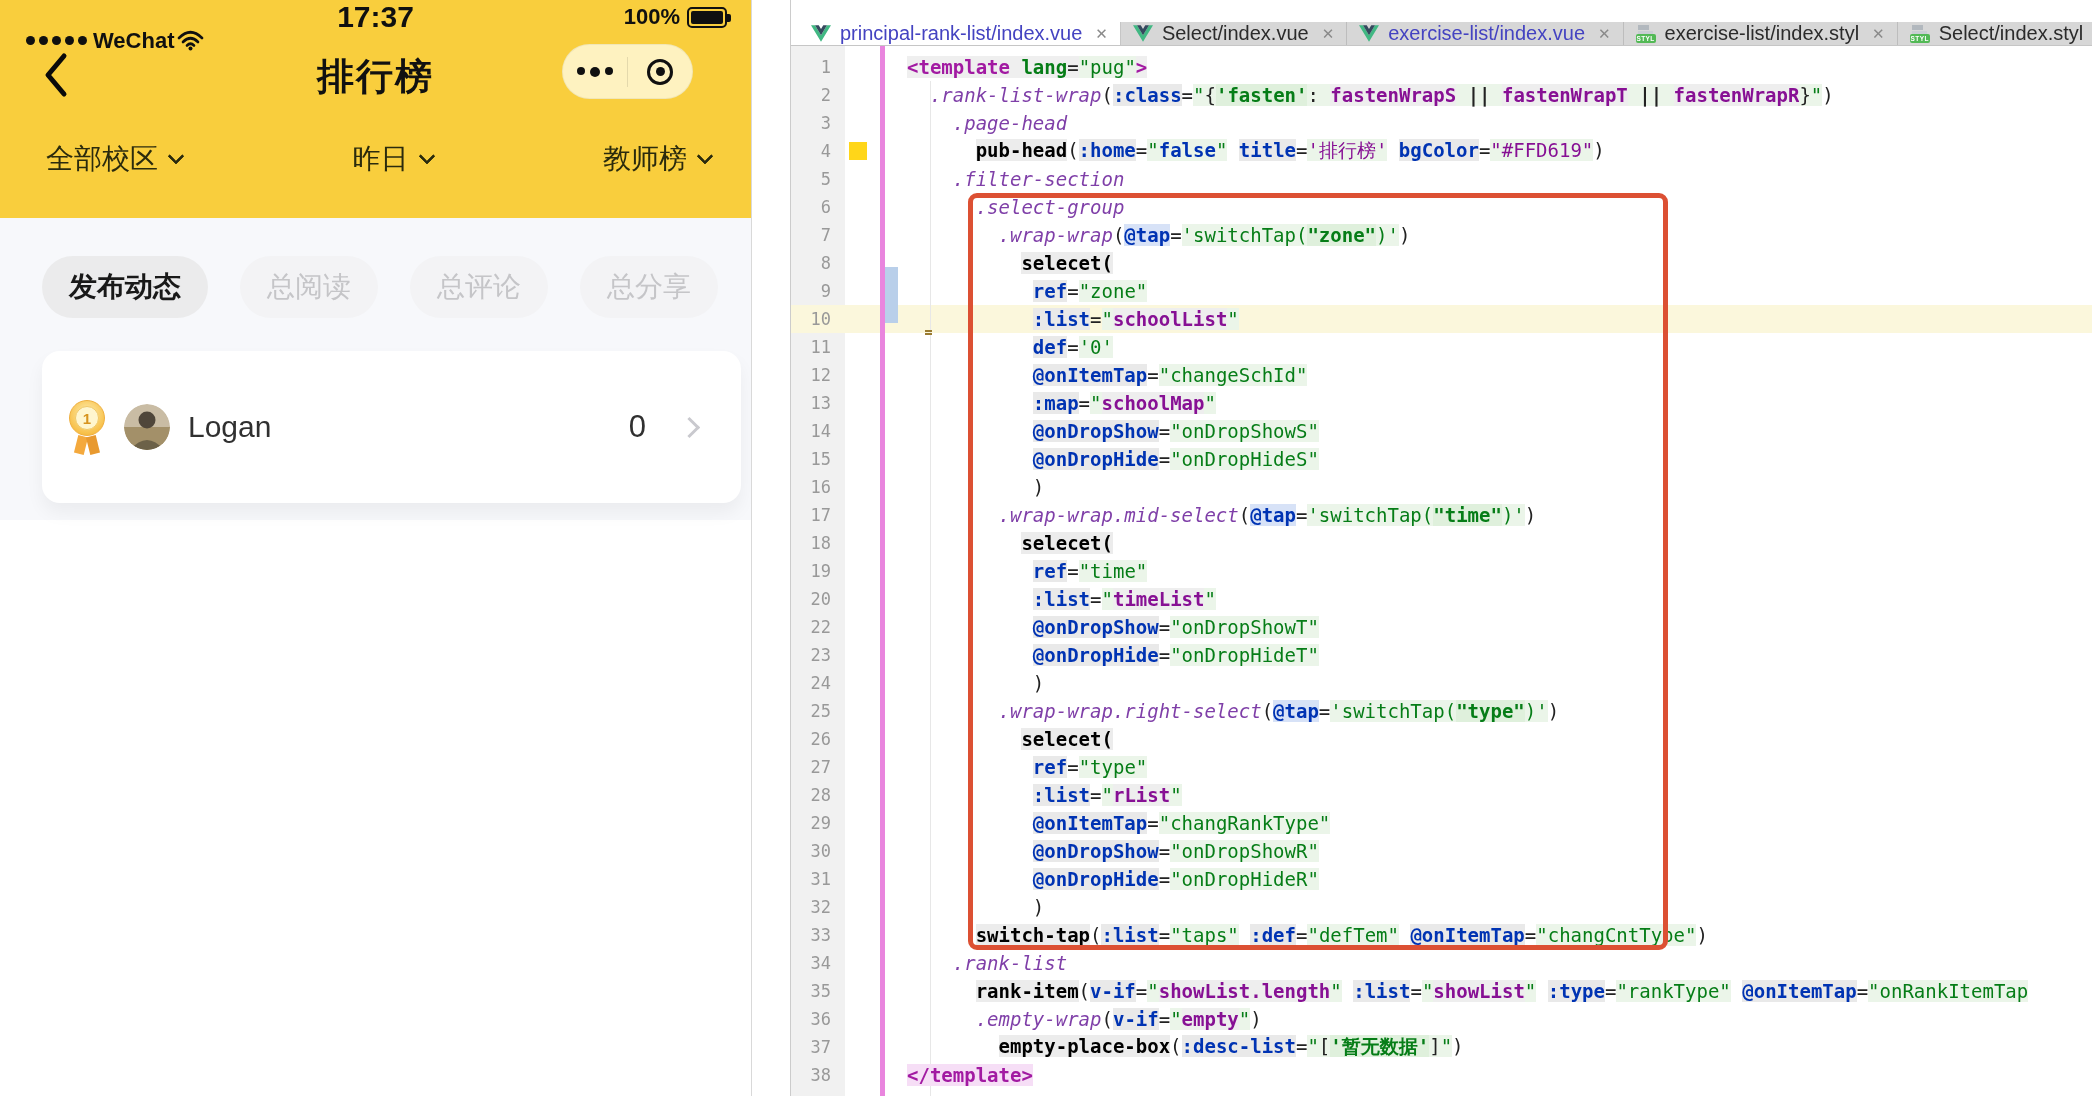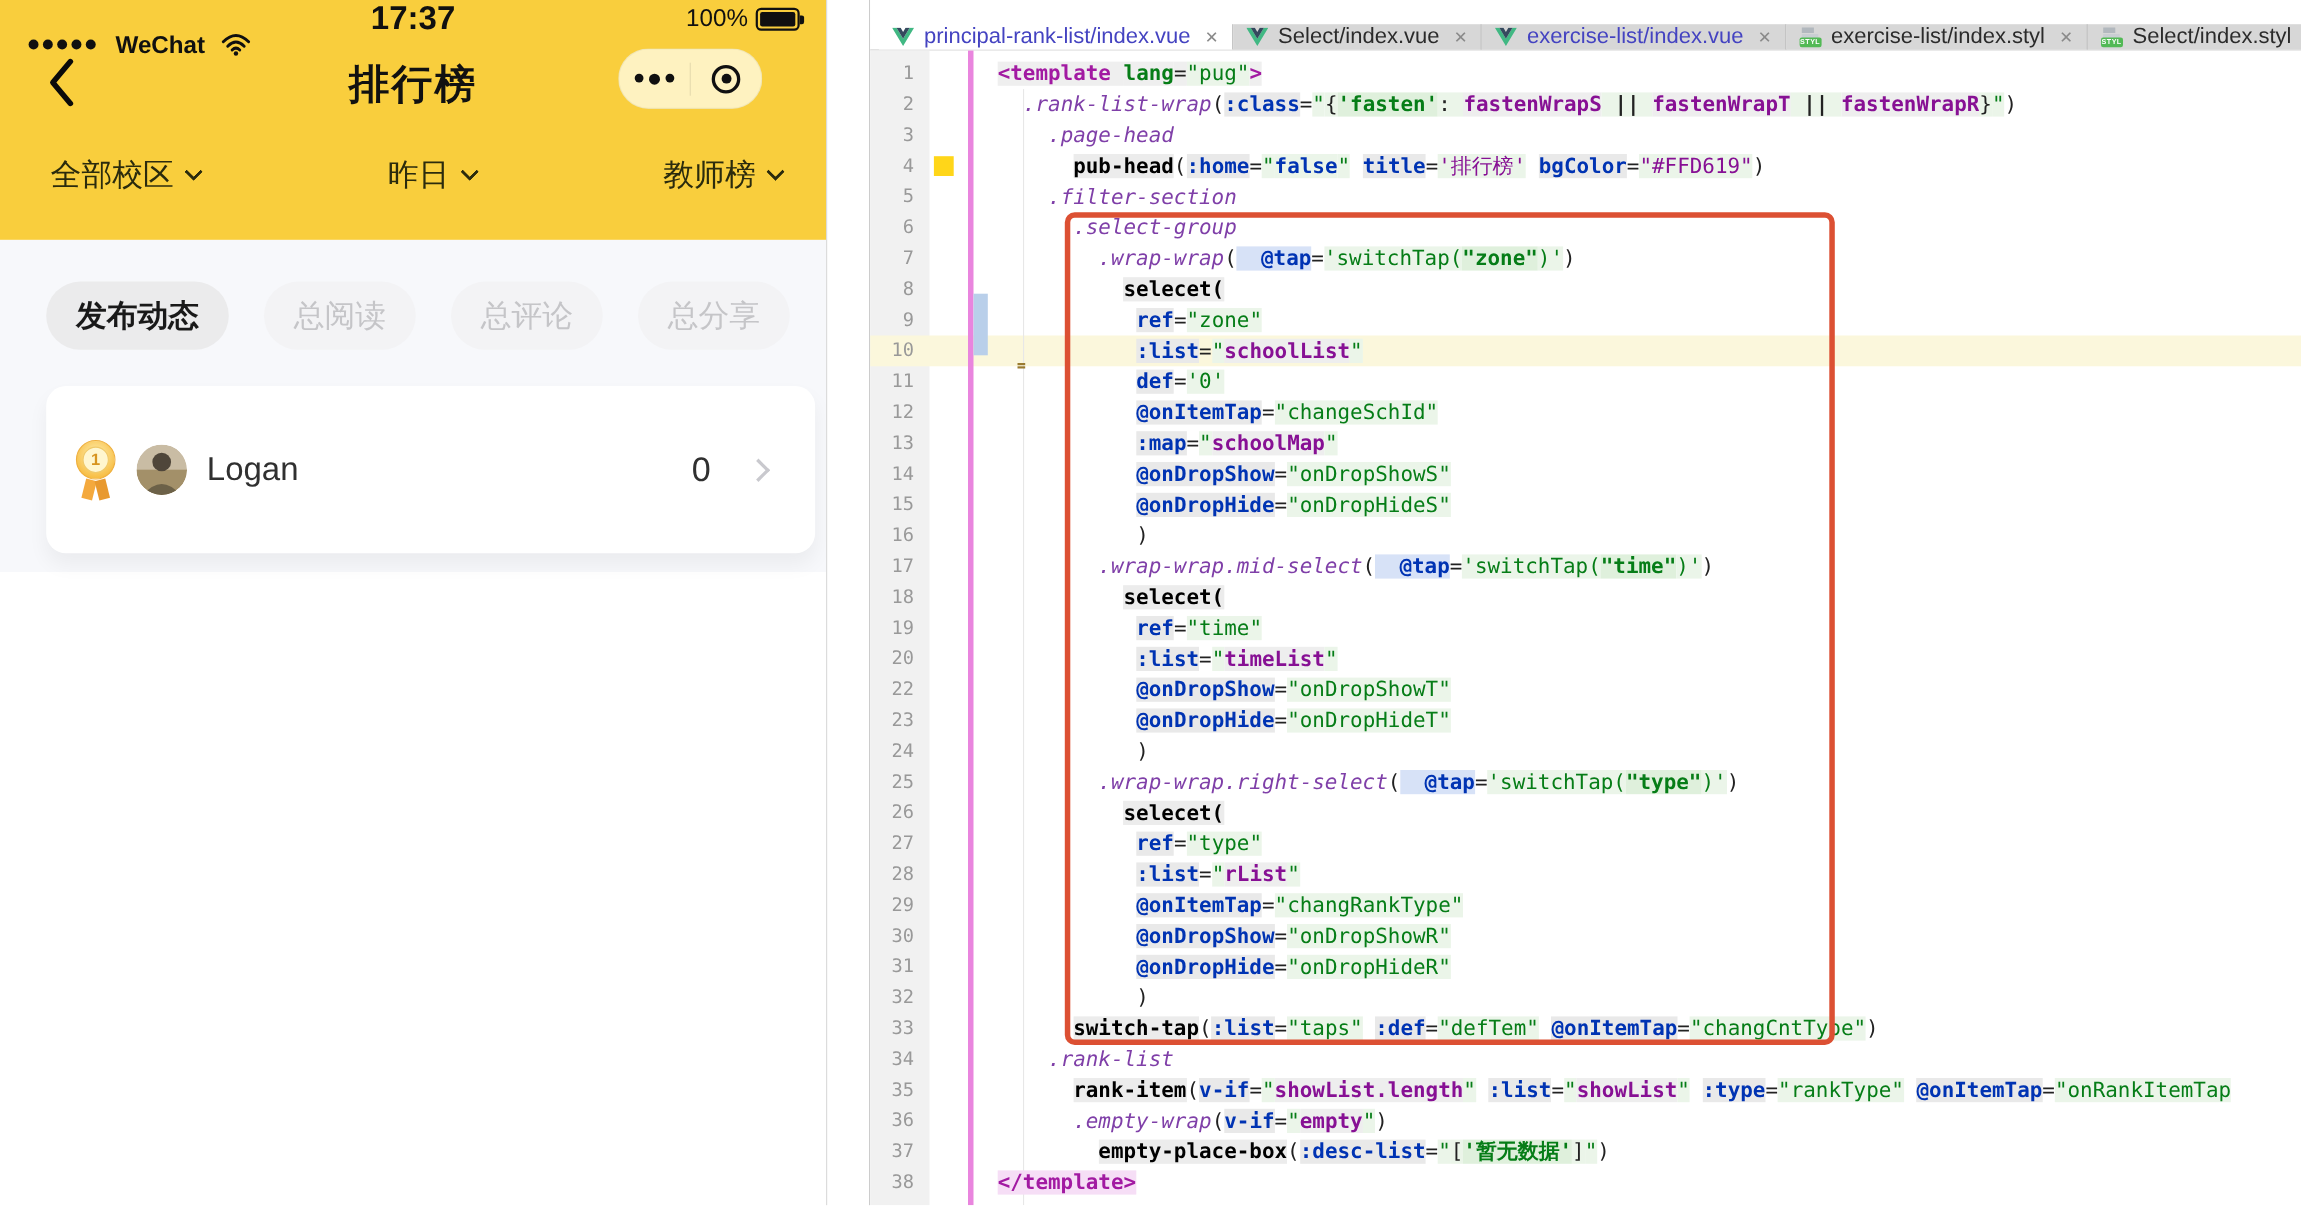--- a/index.html
+++ b/index.html
@@ -6,26 +6,26 @@
   html,body { width:2092px; height:1096px; overflow:hidden; background:#fff;
     font-family:"Liberation Sans", sans-serif; }
   .screen { position:relative; width:2092px; height:1096px; overflow:hidden; background:#fff; }
 
   
   .phone { position:absolute; left:0; top:0; width:752px; height:1096px; background:#fff;
     border-right:1px solid #d9d9d9; overflow:hidden; }
   .yellow { background:#F9CE3D; height:218px; position:relative; }
 
   .status-bar { height:30px; display:flex; align-items:center; padding:4px 24px 0 26px; }
-  .sb-left { display:flex; align-items:center; gap:14px;margin-top:47px; }
+  .sb-left { display:flex; align-items:center; gap:2px;margin-top:47px; }
   .dots { display:flex; gap:4px; align-items:center; }
   .dots i { width:9px; height:9px; border-radius:50%; background:#101010; display:inline-block; }
   .carrier { font-size:22px; font-weight:700; color:#101010; margin-left:4px; }
   .sb-time { position:absolute; left:0; right:0; text-align:center; font-size:30px; font-weight:700; color:#101010; }
-  .sb-right { margin-left:auto; display:flex; align-items:center; gap:7px; font-size:22px; font-weight:400; color:#101010; z-index:2;}
+  .sb-right { margin-left:auto; display:flex; align-items:center; gap:7px; font-size:22px; font-weight:700; color:#101010; z-index:2;}
   .battery { position:relative; width:40px; height:21px; border:2px solid #101010; border-radius:5px; display:inline-block; }
   .battery i { position:absolute; left:2px; top:2px; right:2px; bottom:2px; background:#101010; border-radius:2px; }
   .battery::after { content:""; position:absolute; right:-6px; top:5px; width:4px; height:8px; background:#101010; border-radius:0 2px 2px 0; }
 
   .nav-row { position:relative; height:92px; }
   .back-btn { position:absolute; left:40px; top:20px; width:34px; height:50px; cursor:pointer; }
   .nav-title { position:absolute; left:0; right:0; top:22px; text-align:center; font-size:37px; font-weight:600; color:#111; letter-spacing:2px;}
   .capsule { position:absolute; right:58px; top:14px; width:131px; height:55px; border-radius:28px;
     background:rgba(255,252,230,0.78); border:1px solid rgba(0,0,0,0.05); display:flex; align-items:center; }
   .cap-half { flex:1; display:flex; align-items:center; justify-content:center; cursor:pointer; height:100%;}
@@ -104,21 +104,21 @@
   .tk-p    { color:#222; }
   .tk-pbg  { color:#222; background:#EFEFEF; }
   .tk-pg   { color:#222; background:#EBF5E9; }
   .tk-pgb  { color:#222; font-weight:700; background:#EBF5E9; }
   .tk-tagbg{ color:#A21AA2; font-weight:700; background:#EFEFEF;margin-top:48px; }
   .tk-tagend{ color:#A21AA2; font-weight:700; background:#F6DEF6; }
   .tk-langb{ color:#067D17; font-weight:700; background:#EFEFEF; }
   .tk-cls  { color:#7F3FA8; font-style:italic; }
   .tk-comp { color:#000; font-weight:700; background:#ECECEC; }
   .tk-attr { color:#0033B3; font-weight:700; background:#E9E9E9; }
-  .tk-attrh{ color:#0033B3; font-weight:700; background:#D7E2F7;padding-left:22px; }
+  .tk-attrh{ color:#0033B3; font-weight:700; background:#D7E2F7; }
   .tk-str  { color:#067D17; background:#EBF5E9; }
   .tk-strb { color:#067D17; font-weight:700; background:#DFF0DC; }
   .tk-kw   { color:#0033B3; font-weight:700; background:#EBF5E9; }
   .tk-var  { color:#871094; font-weight:700; background:#EEEEEE; }
   .tk-pv   { color:#871094; background:#EBF5E9; }
 </style>
 </head>
 <body>
 
 <div class="screen">

